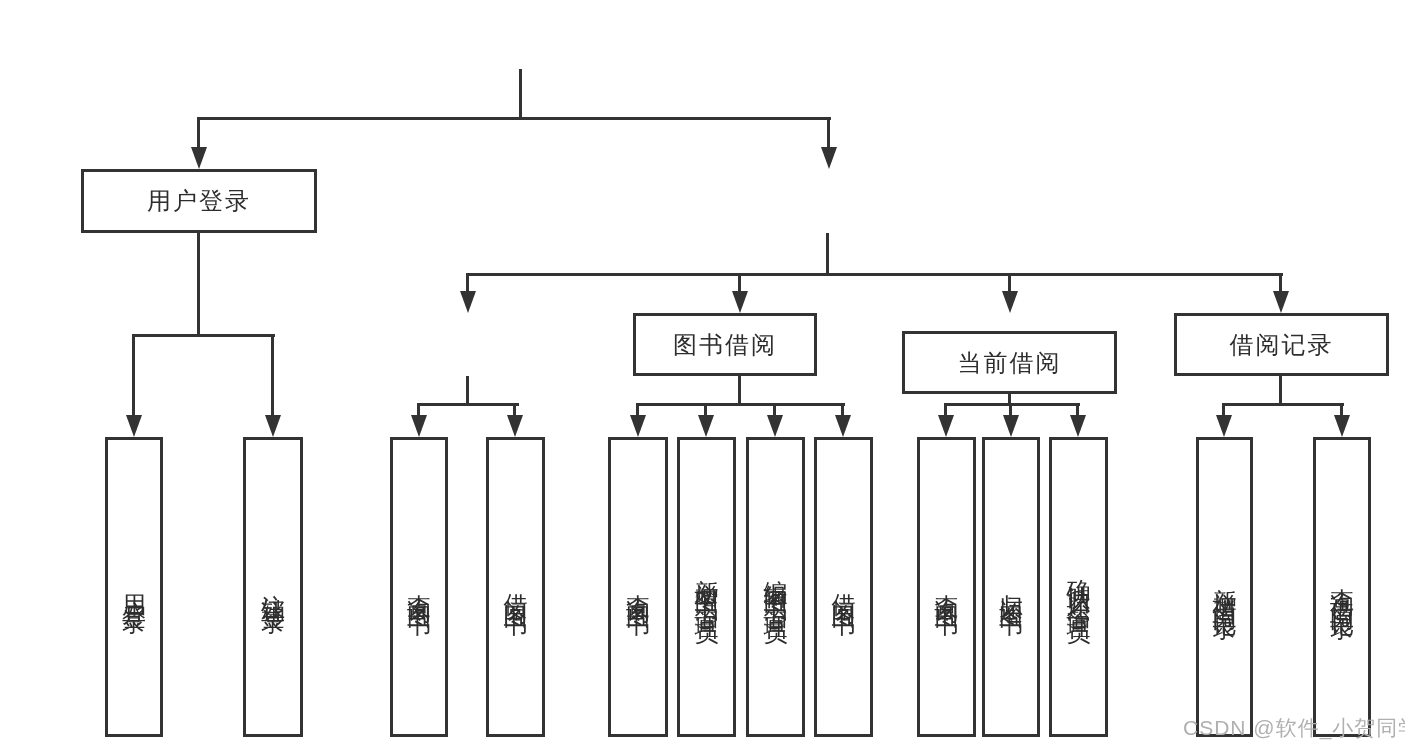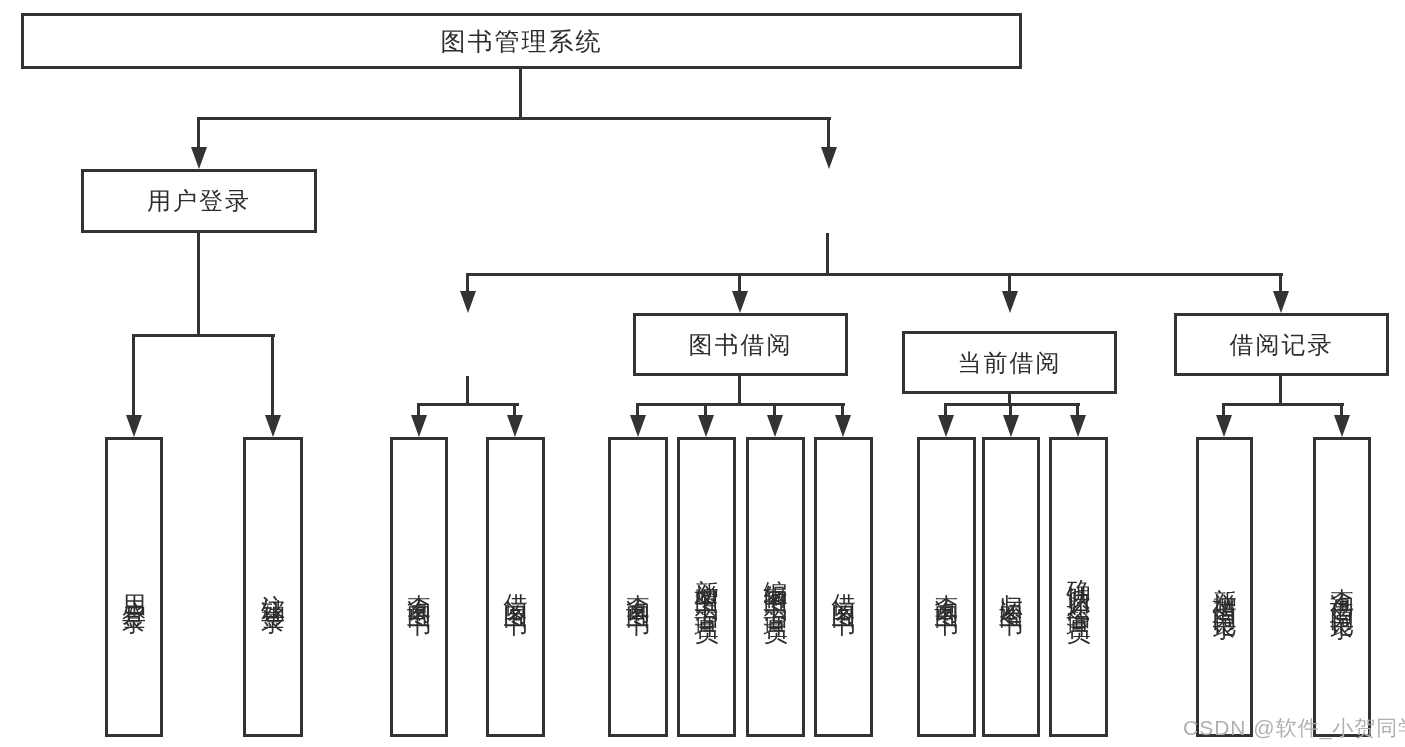--- a/index.html
+++ b/index.html
@@ -82,29 +82,26 @@
   <div class="vl" style="left:1076px;top:403px;height:16px;"></div>
   <div class="arrow" style="left:1070px;top:415px;"></div>
 
   <div class="vl" style="left:1279px;top:376px;height:30px;"></div>
   <div class="hl" style="left:1222px;top:403px;width:122px;"></div>
   <div class="vl" style="left:1222px;top:403px;height:16px;"></div>
   <div class="arrow" style="left:1216px;top:415px;"></div>
   <div class="vl" style="left:1340px;top:403px;height:16px;"></div>
   <div class="arrow" style="left:1334px;top:415px;"></div>
 
-  <div class="hbox root-title" style="left:21px;top:13px;width:1001px;height:56px;">
-    <span>图书管理系统</span>
-  </div>
 
   <div class="hbox" style="left:81px;top:169px;width:236px;height:64px;">
     <span>用户登录</span>
   </div>
 
-  <div class="hbox" style="left:633px;top:313px;width:215px;height:63px;">
+  <div class="hbox" style="left:633px;top:313px;width:184px;height:63px;">
     <span>图书借阅</span>
   </div>
   <div class="hbox" style="left:902px;top:331px;width:215px;height:63px;">
     <span>当前借阅</span>
   </div>
   <div class="hbox" style="left:1174px;top:313px;width:215px;height:63px;">
     <span>借阅记录</span>
   </div>
 
   <div class="vbox" style="left:105px;width:58px;">

